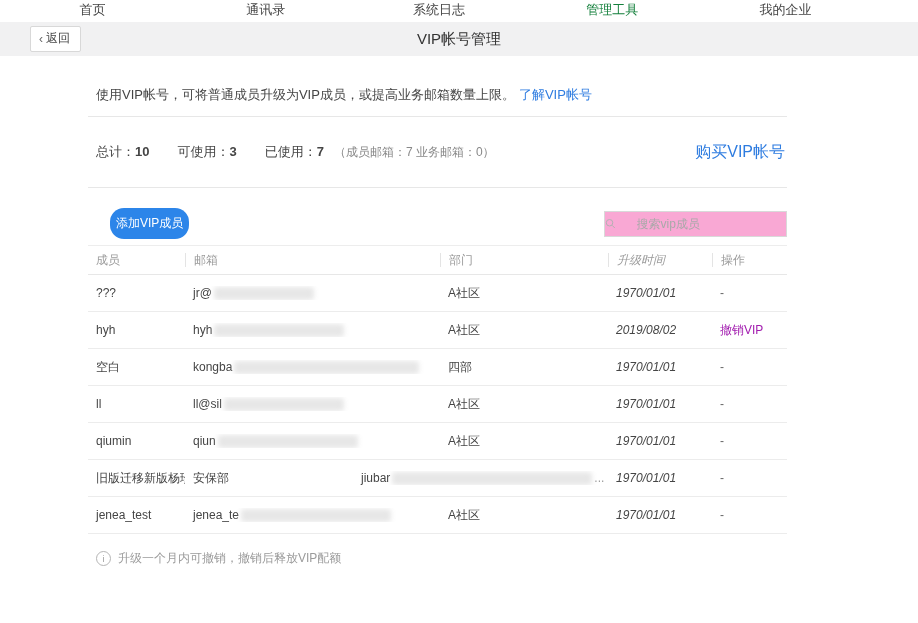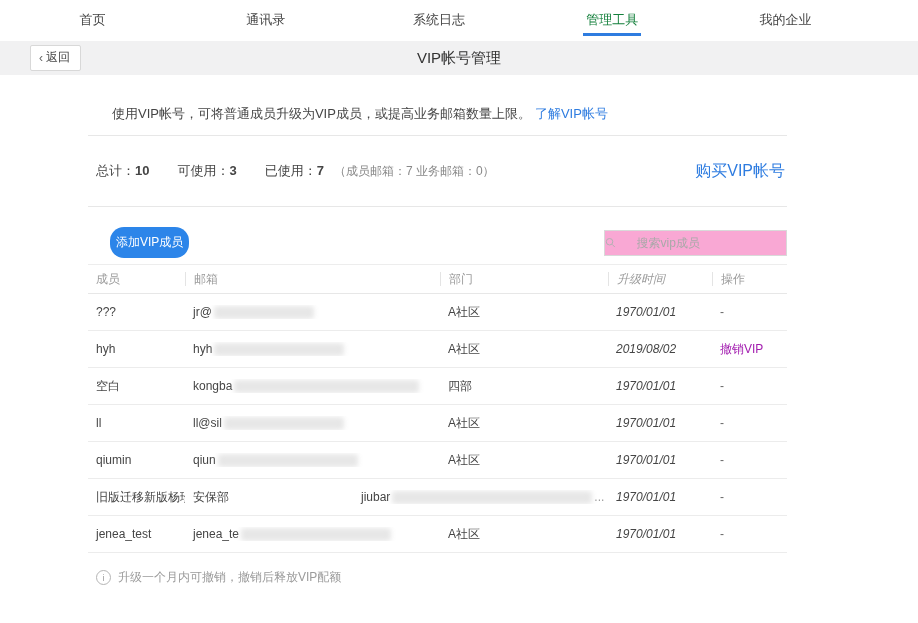--- a/index.html
+++ b/index.html
@@ -5,40 +5,40 @@
   html,body{margin:0;padding:0;}
   body{
     width:918px;height:623px;
     background:#ffffff;
     font-family:"Liberation Sans","DejaVu Sans",sans-serif;
     color:#454545;
     position:relative;
     overflow:hidden;
   }
   
-  .nav{height:41px;display:flex;align-items:center;width:866px;margin-left:6px;}
+  .nav{height:22px;display:flex;align-items:center;width:866px;margin-left:6px;}
   .tab{flex:1;text-align:center;font-size:13px;color:#454545;cursor:pointer;position:relative;height:38px;line-height:36px;}
   .tab.active{color:#15803d;}
   .tab.active::after{
     content:"";position:absolute;left:50%;transform:translateX(-50%);
     bottom:4px;width:58px;height:3px;background:#2e7ce0;
   }
   
   .band{height:34px;background:#f1f1f2;position:relative;display:flex;align-items:center;justify-content:center;}
   .back-btn{
     position:absolute;left:30px;top:50%;transform:translateY(-50%);
     background:#fff;border:1px solid #d8d8d8;border-radius:2px;
     font-size:12px;color:#454545;padding:3px 10px 4px 8px;cursor:pointer;
     display:flex;align-items:center;gap:3px;
   }
   .back-btn .chev{font-size:12px;color:#666;line-height:1;}
   .page-title{font-size:15px;color:#333;}
   
   .content{width:699px;margin-left:88px;}
-  .intro{margin-top:30px;padding-left:8px;font-size:13px;color:#454545;margin-left:16px;}
+  .intro{margin-top:30px;padding-left:8px;font-size:13px;color:#454545;}
   .intro .link{color:#2e7ce0;text-decoration:none;margin-left:4px;cursor:pointer;}
   .stats{
     margin-top:12px;border-top:1px solid #e7e7e7;border-bottom:1px solid #e7e7e7;
     height:70px;display:flex;align-items:center;padding-left:8px;
     font-size:13px;color:#454545;position:relative;box-sizing:content-box;
   }
   .stat{margin-right:28px;white-space:nowrap;}
   .stat b{font-weight:bold;color:#454545;}
   .stat-detail{font-size:12px;color:#888;margin-left:-18px;}
   .buy-link{position:absolute;right:2px;color:#2e7ce0;font-size:16px;text-decoration:none;cursor:pointer;}

